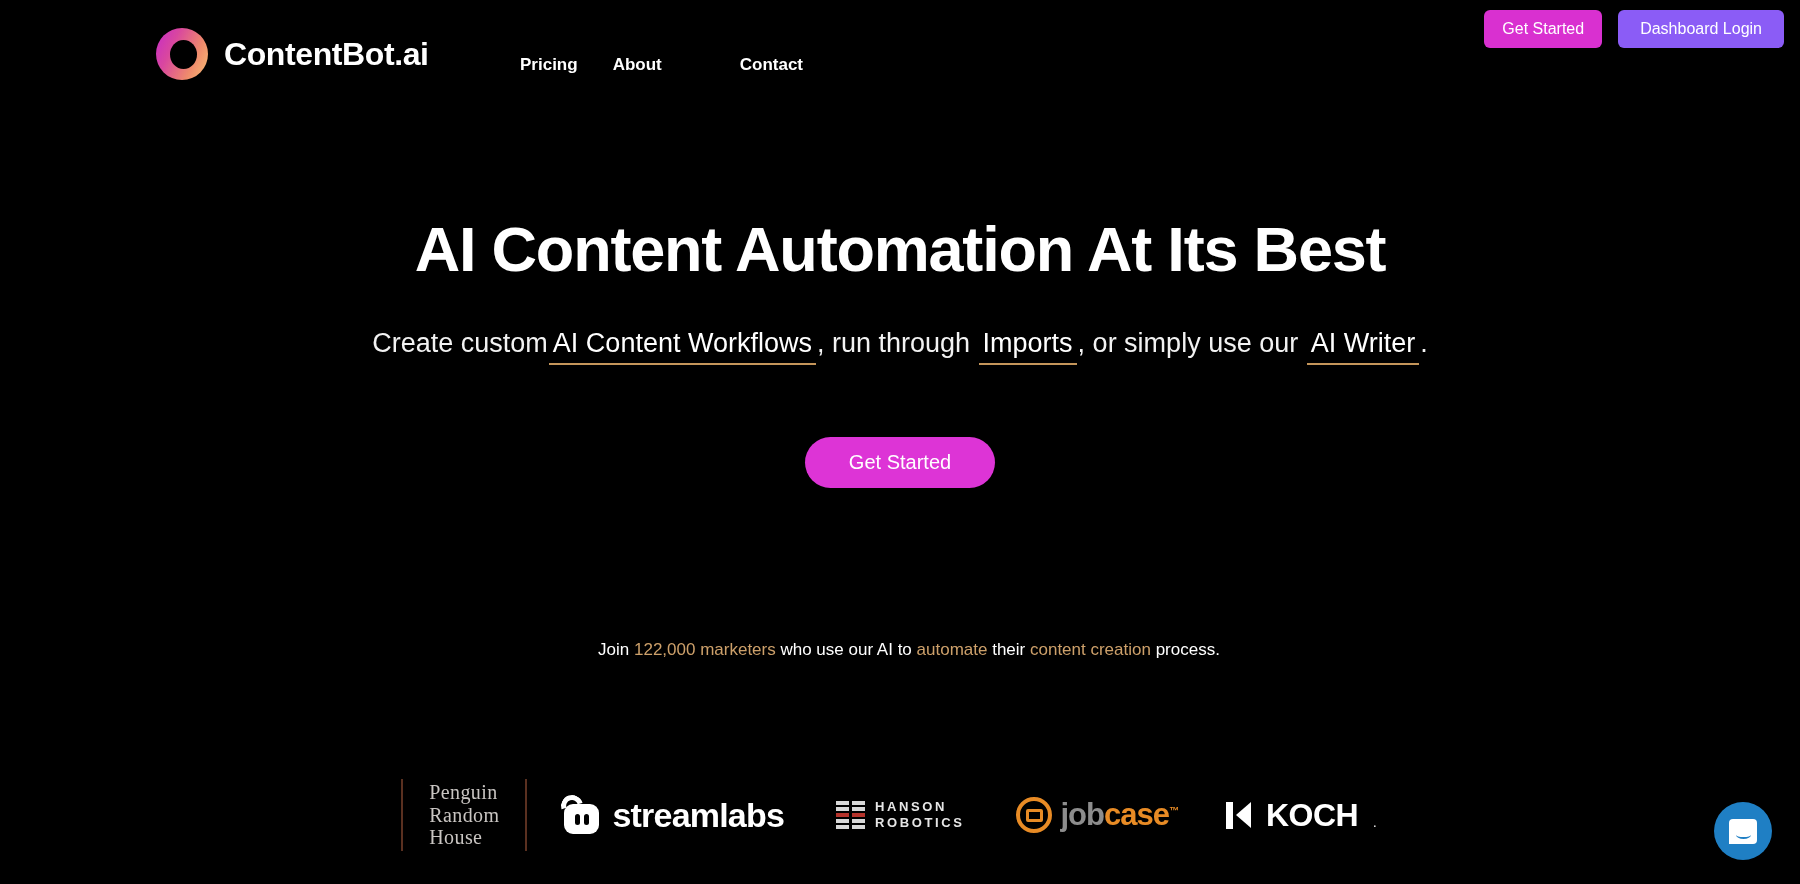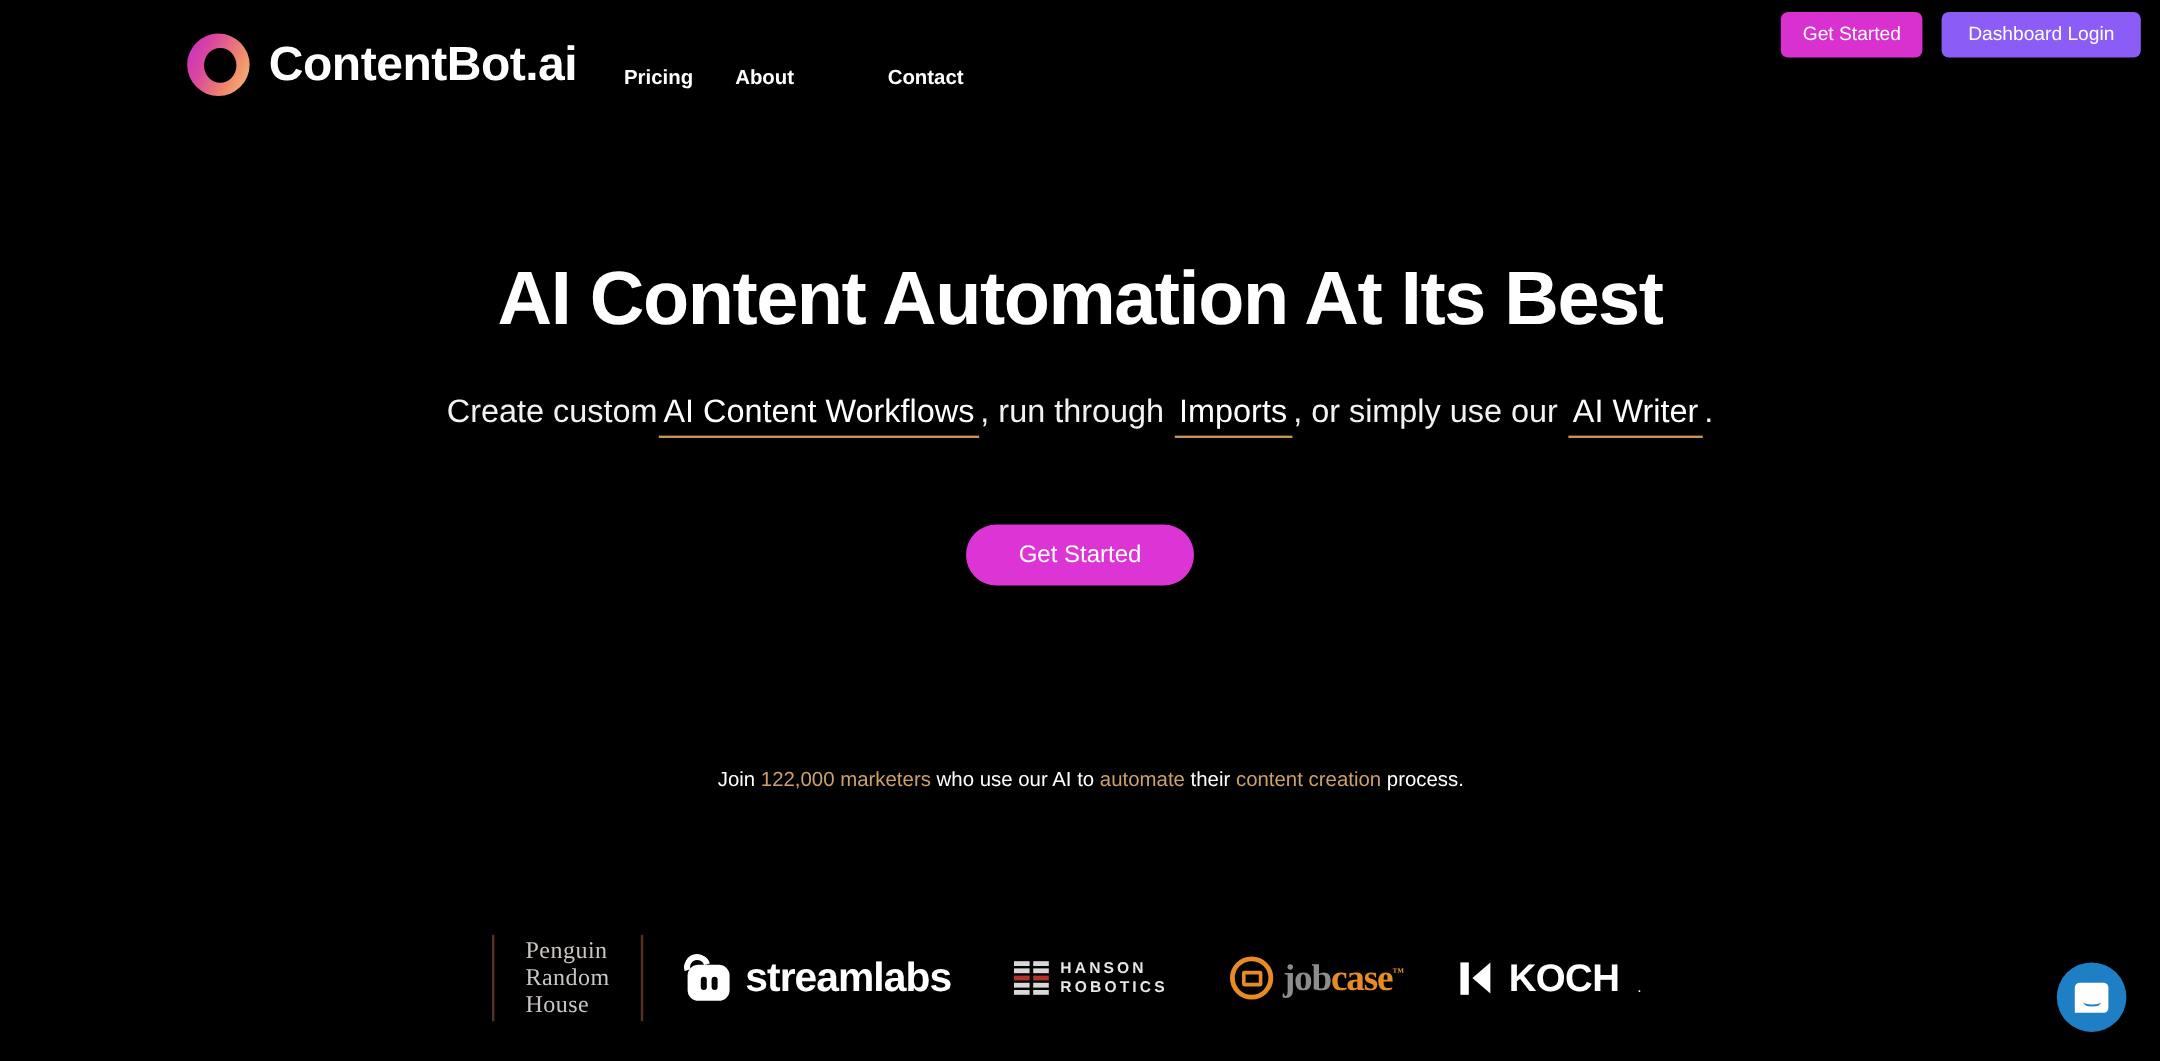--- a/index.html
+++ b/index.html
@@ -24,21 +24,21 @@
     width: 52px; height: 52px; border-radius: 50%;
     background: linear-gradient(115deg, #c62bc9 0%, #d9479f 32%, #ef8a6c 70%, #f7c074 100%);
     display: flex; align-items: center; justify-content: center;
     filter: blur(0.2px);
   }
   .logo-ring .hole {
     width: 27px; height: 29px; border-radius: 50%; background: #000000;
     margin-left: 3px;
   }
   .brand-name {
-    color: #ffffff; font-size: 40px; font-weight: bold; letter-spacing: -0.4px;
+    color: #ffffff; font-size: 32px; font-weight: bold; letter-spacing: -0.4px;
     white-space: nowrap;
   }
 
   .mainnav { position: absolute; left: 520px; top: 55px; display: flex; gap: 0; }
   .mainnav a {
     color: #ffffff; font-size: 17px; font-weight: bold; text-decoration: none;
     display: block;
   }
   .nav-pricing { margin-right: 35px; text-align: right; }
   .nav-about { margin-right: 78px; }
@@ -107,21 +107,21 @@
   }
   .sl-name { color: #ffffff; font-size: 34px; font-weight: bold; letter-spacing: -0.8px; }
 
   .hanson { display: flex; align-items: center; gap: 10px; padding: 0 26px; }
   .hanson-mark { display: flex; gap: 3px; }
   .hm-col { display: flex; flex-direction: column; gap: 2px; }
   .hm-bar { width: 13px; height: 4px; background: #d8d8d8; }
   .hm-bar.red { background: #b5332b; }
   .hanson-txt { color: #e6e6e6; font-size: 13px; font-weight: bold; line-height: 1.25; letter-spacing: 2.6px; }
 
-  .jobcase { display: flex; align-items: center; gap: 8px; padding: 0 26px; font-family: Liberation Serif, serif; }
+  .jobcase { display: flex; align-items: center; gap: 8px; padding: 0 26px; }
   .jc-mark {
     width: 36px; height: 36px; border-radius: 50%;
     border: 4px solid #e88b25; position: relative;
     display: flex; align-items: center; justify-content: center;
   }
   .jc-case { width: 17px; height: 13px; border: 3px solid #e88b25; border-radius: 2px; }
   .jc-text { font-size: 31px; font-weight: bold; letter-spacing: -1px; }
   .jc-job { color: #8d8d8d; }
   .jc-case-t { color: #e88b25; }
   .jc-tm { color: #e88b25; font-size: 10px; vertical-align: super; }

